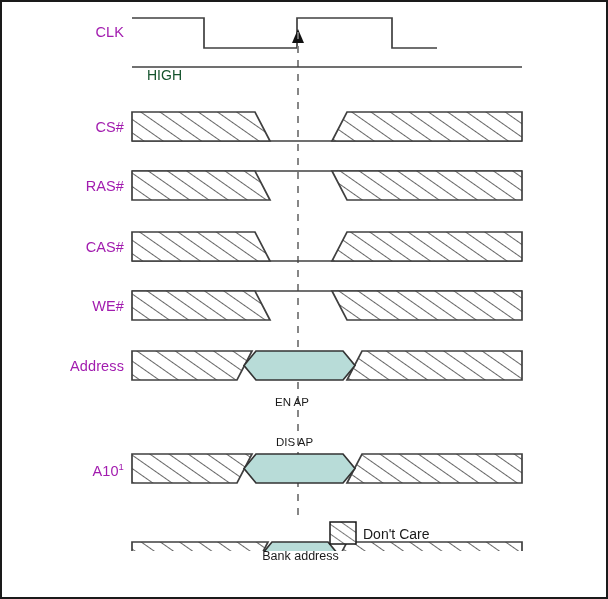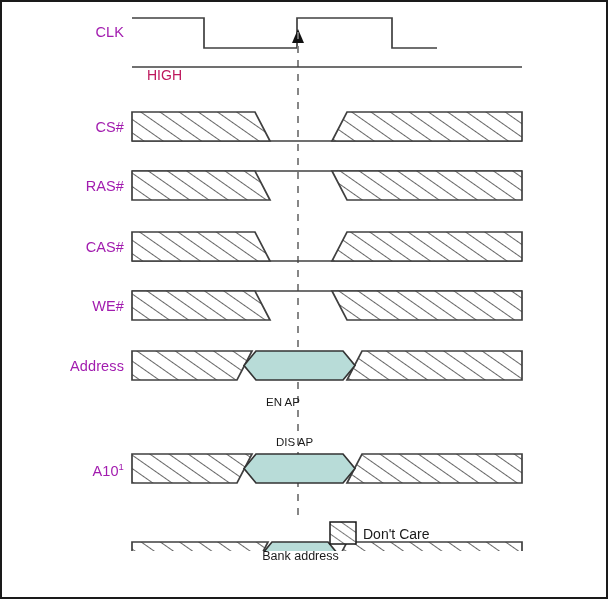--- a/index.html
+++ b/index.html
@@ -31,21 +31,21 @@
     text-align:right;
     font-size:14.5px;
     color:#a21caf;
     letter-spacing:.1px;
     white-space:nowrap;
   }
   .sig-label sup{font-size:9.5px;vertical-align:super;}
   .inline-txt{
     position:absolute;
     font-size:14px;
-    color:#be185d;
+    color:#14532d;
     white-space:nowrap;
   }
   .hexlabel{
     position:absolute;
     font-size:12.5px;
     color:#1a1a1a;
     white-space:nowrap;
     text-align:center;
   }
   .aplabel{
@@ -189,21 +189,21 @@
     <div class="sig-label" style="left:10px;top:459px;width:112px;">
       <span>A10</span><sup>1</sup>
     </div>
 
 
     <div class="inline-txt" style="left:145px;top:65px;">HIGH</div>
 
 
     <div class="hexlabel" style="left:258px;top:547px;width:81px;">Bank address</div>
 
-    <div class="aplabel" style="left:264px;top:394px;">EN AP</div>
+    <div class="aplabel" style="left:273px;top:394px;">EN AP</div>
 
     <div class="aplabel" style="left:274px;top:434px;">DIS AP</div>
 
     <div id="legend-text">Don't Care</div>
 
   </div>
 
 
 </div>
 

